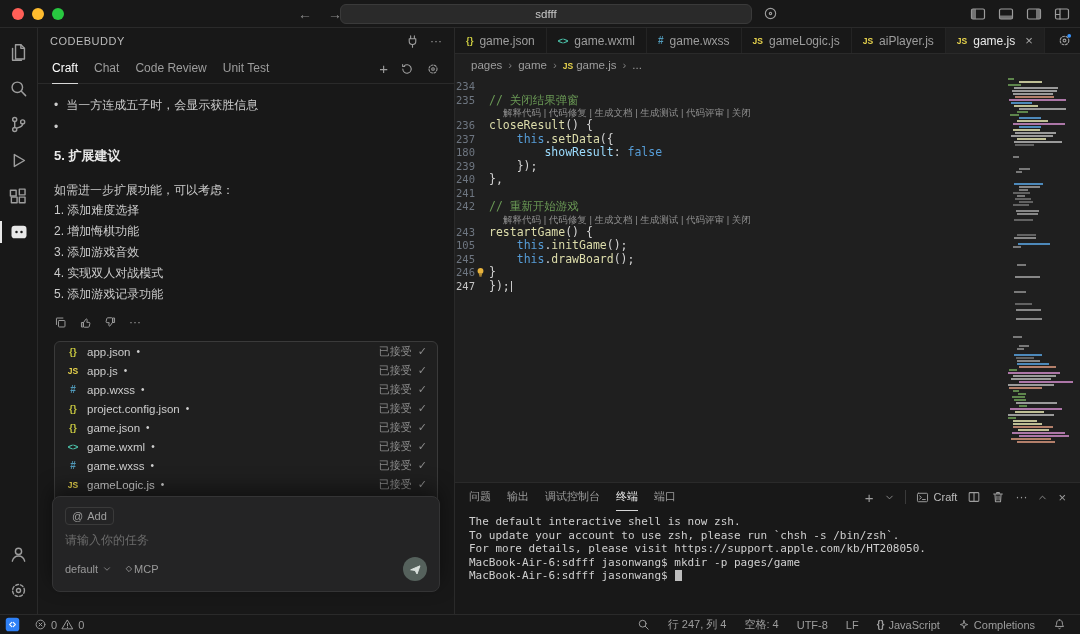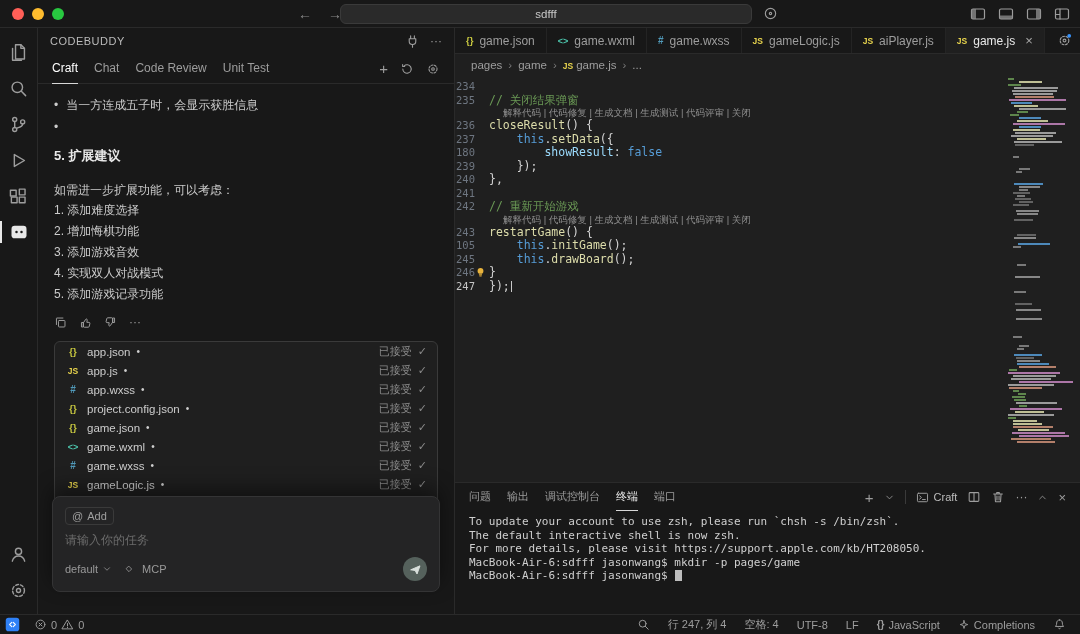--- a/index.html
+++ b/index.html
@@ -58,21 +58,21 @@
   .fdot{color:#cfcfcf;font-size:10px}
   .fspacer{flex:1}
   .fstatus{font-size:11px;color:#8a8a8a}
   .fcheck{font-size:11px;color:#8a8a8a}
   .input-box{position:absolute;left:14px;right:14px;bottom:22px;height:96px;background:#242425;border:1px solid #343435;border-radius:8px;box-shadow:0 -8px 20px rgba(0,0,0,.45);padding:10px 12px;display:flex;flex-direction:column;z-index:5}
   .add-chip{display:inline-flex;align-items:center;gap:4px;align-self:flex-start;border:1px solid #3a3a3a;border-radius:4px;padding:2px 6px;font-size:11px;color:#9f9f9f}
   .task-input{margin-top:8px;background:transparent;border:none;outline:none;font-family:"Liberation Sans","DejaVu Sans",sans-serif;font-size:12px;color:#cccccc;width:100%}
   .task-input::placeholder{color:#6b6b6b}
   .input-foot{margin-top:auto;display:flex;align-items:center;gap:12px}
   .model-chip{display:flex;align-items:center;gap:4px;font-size:11px;color:#9a9a9a}
-  .mcp-chip{display:flex;align-items:center;gap:8px;font-size:11px;color:#9a9a9a}
+  .mcp-chip{display:flex;align-items:center;gap:0;font-size:11px;color:#9a9a9a}
   .send-btn{margin-left:auto;width:24px;height:24px;border-radius:50%;background:#55615c;display:flex;align-items:center;justify-content:center}
 
   
   .editor-col{flex:1;display:flex;flex-direction:column;min-width:0;background:#1f1f1f}
   .tabbar{height:26px;flex:none;display:flex;align-items:stretch;background:#181818;border-bottom:1px solid #2a2a2a}
   .tab{display:flex;align-items:center;gap:6px;padding:0 11px;font-size:12px;color:#9d9d9d;background:#181818;border-right:1px solid #242424}
   .tab.active{background:#1f1f1f;color:#e9e9e9}
   .ticon{font-weight:bold}
   .tclose{margin-left:4px;font-size:13px;color:#a8a8a8}
   .tab-actions{margin-left:auto;display:flex;align-items:center;gap:12px;padding:0 12px}
@@ -640,22 +640,22 @@
             <span class="glyph">···</span>
             <span>
                 <svg class="ic" width="11" height="11" viewBox="0 0 16 16">
                   <path d="M4 10l4-4 4 4"></path>
                 </svg>
               </span>
             <span class="glyph" style="font-size:13px">×</span>
           </div>
         </div>
         <div class="terminal">
+            <div class="tline">The default interactive shell is now zsh.</div>
             <div class="tline">To update your account to use zsh, please run `chsh -s /bin/zsh`.</div>
-            <div class="tline">The default interactive shell is now zsh.</div>
             <div class="tline">For more details, please visit https://support.apple.com/kb/HT208050.</div>
             <div class="tline">MacBook-Air-6:sdfff jasonwang$ mkdir -p pages/game</div>
             <div class="tline">MacBook-Air-6:sdfff jasonwang$ <span class="tcursor"></span></div>
           </div>
       </div>
     </div>
   </div>
 
   <div class="statusbar">
     <div class="sb-left">

